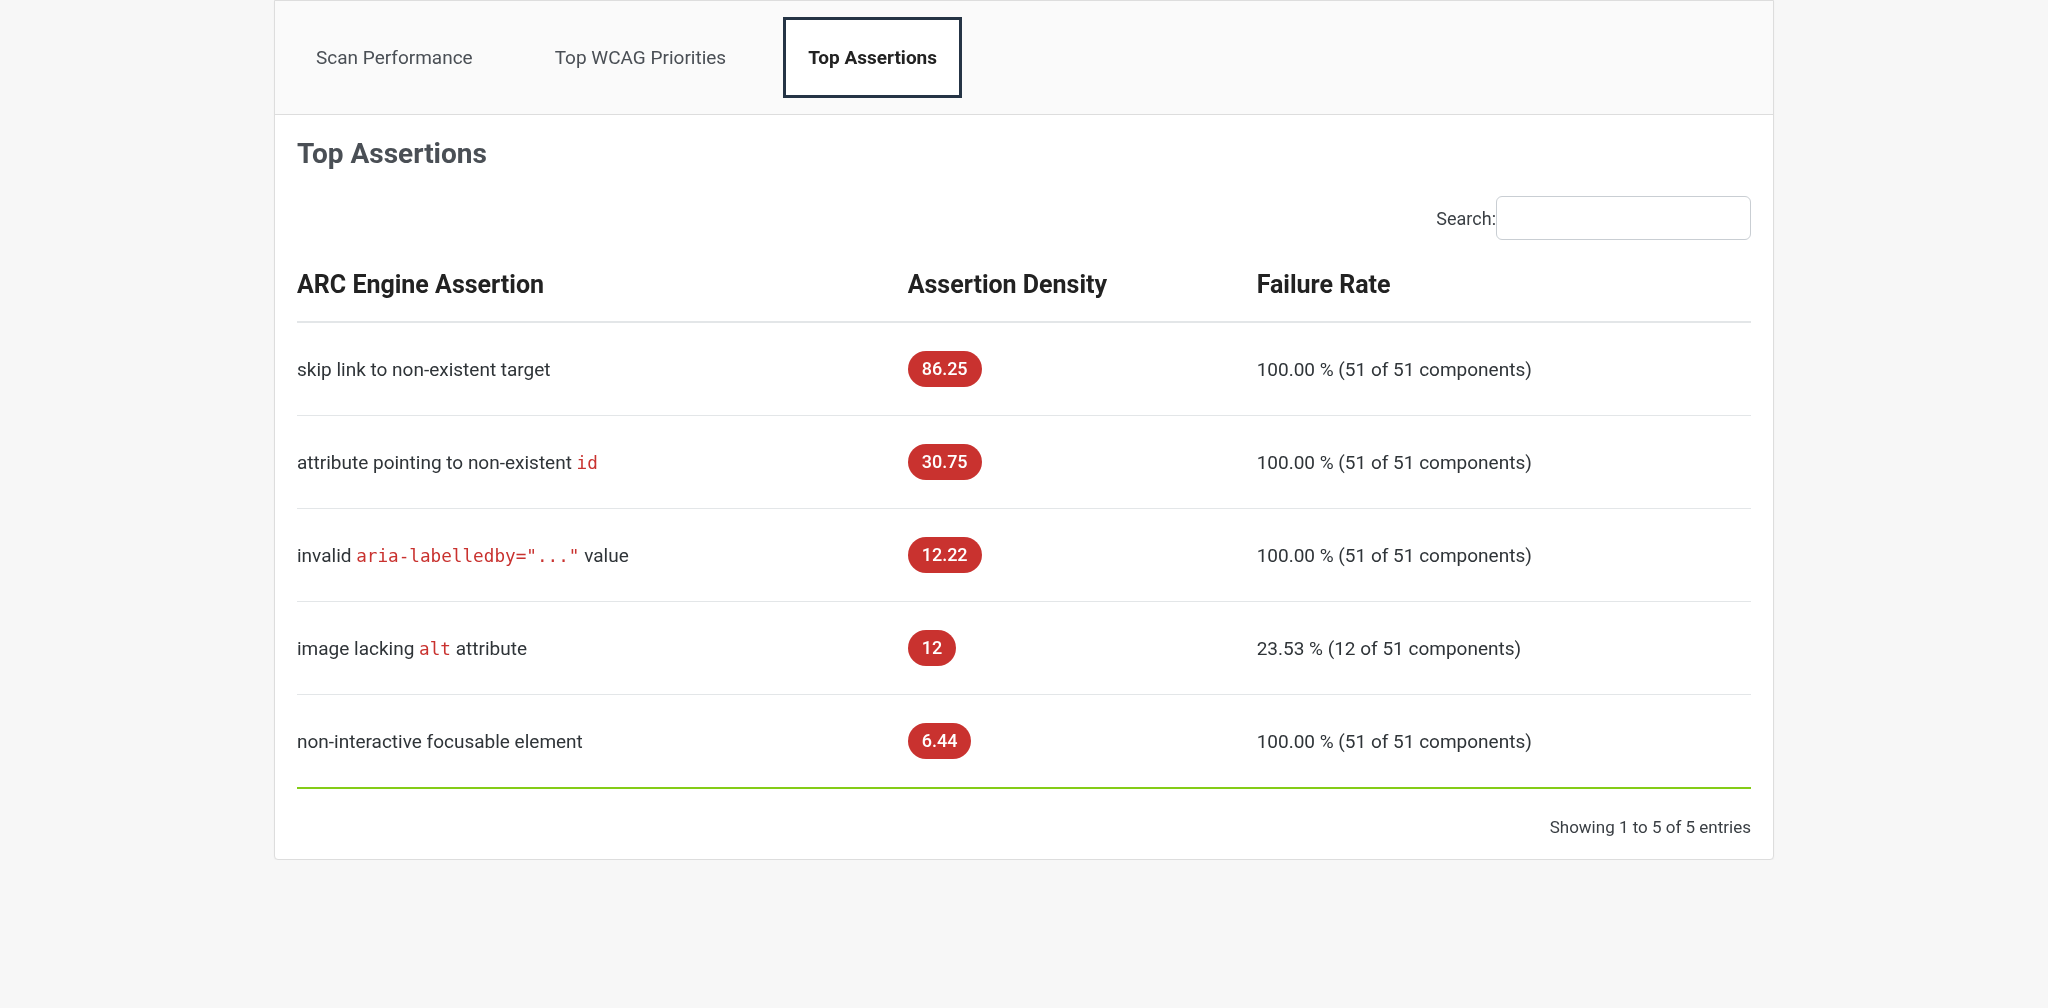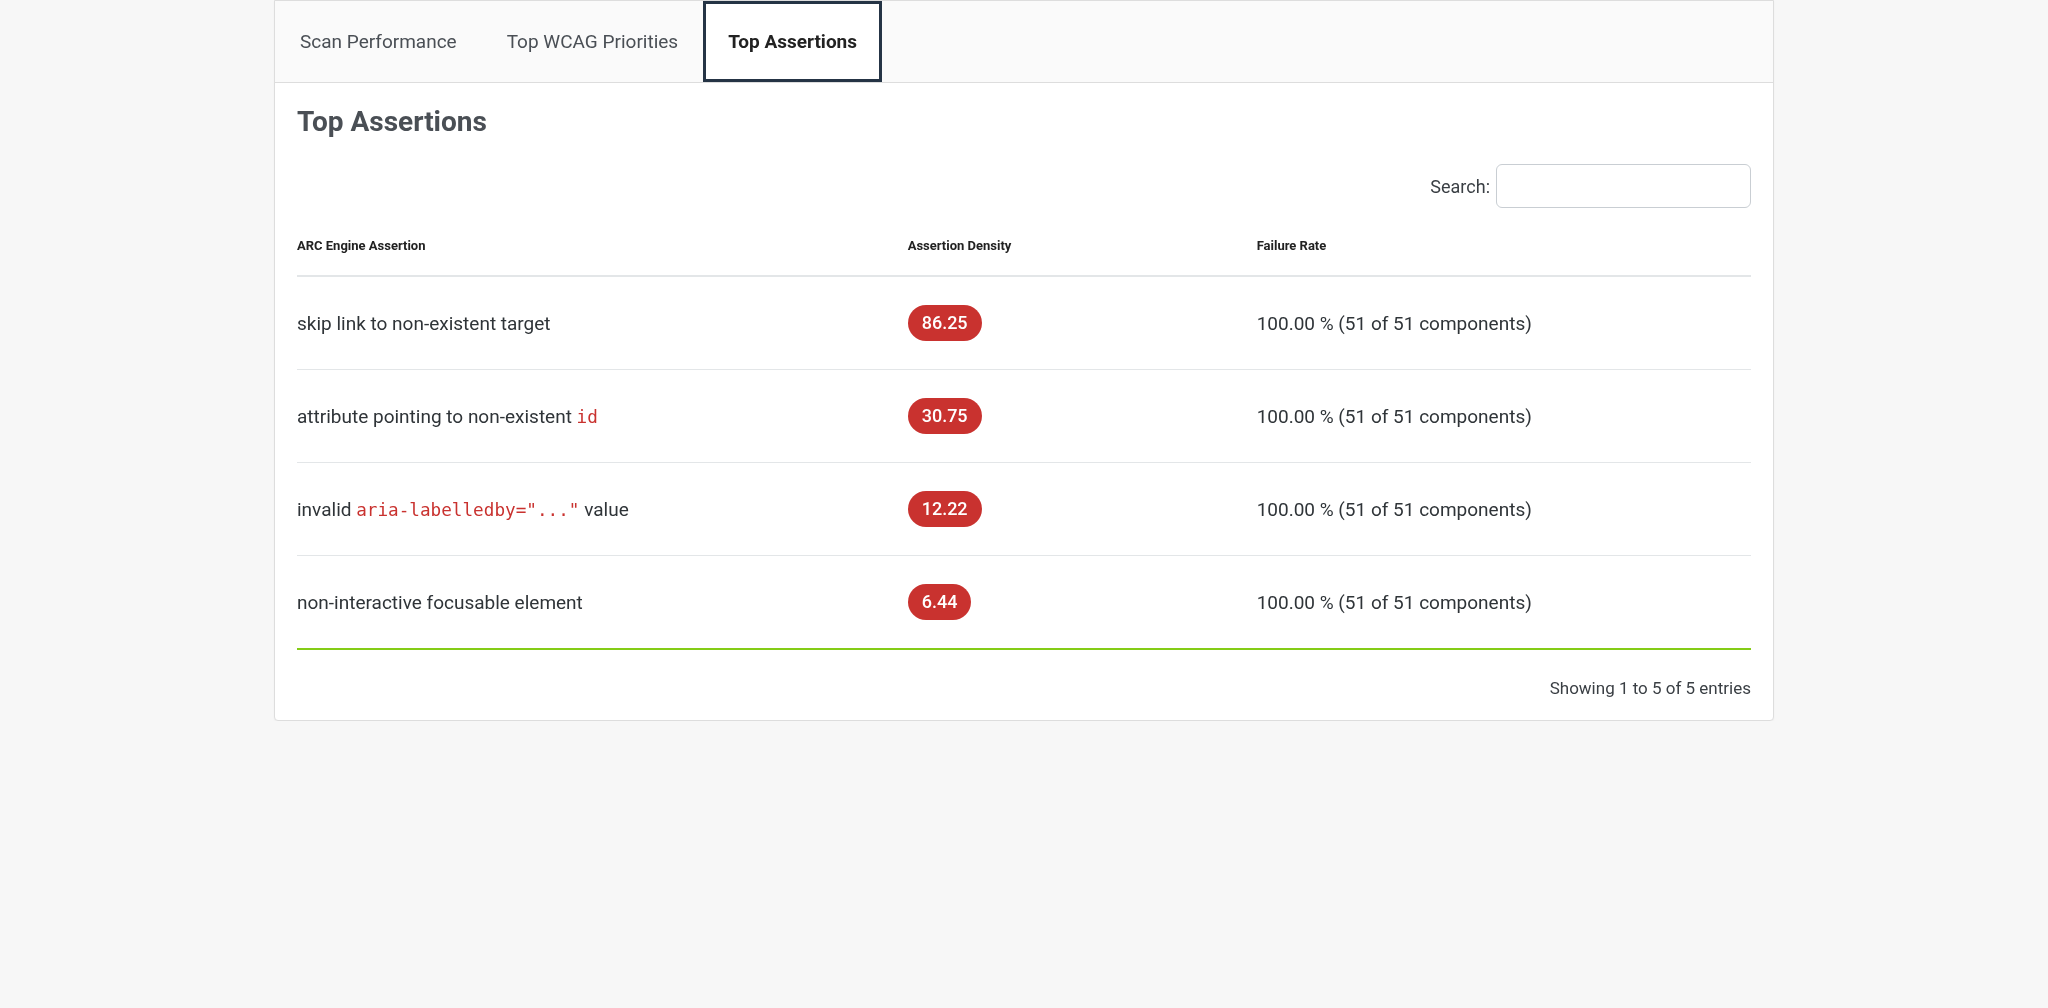--- a/index.html
+++ b/index.html
@@ -22,21 +22,21 @@
     align-items: stretch;
     border-bottom: 1px solid #ddd;
     background: #fafafa;
   }
   .tab {
     padding: 26px 22px;
     font-size: 19px;
     color: #4a4f55;
     cursor: pointer;
     border: 3px solid transparent;
-    margin: 0;
+    margin: 16px;
     background: transparent;
     font-family: inherit;
   }
   .tab.active {
     border: 3px solid #253445;
     background: #fff;
     font-weight: 700;
     color: #222;
   }
   .content {
@@ -45,42 +45,42 @@
   h2.heading {
     margin: 4px 0 26px 0;
     font-size: 28px;
     font-weight: 700;
     color: #4a4f55;
   }
   .toolbar {
     display: flex;
     justify-content: flex-end;
     align-items: center;
-    gap: 6px;
+    gap: 0;
     margin-bottom: 16px;
     font-size: 18px;
     color: #3a3f44;
   }
   .toolbar input[type="search"] {
     width: 255px;
     height: 44px;
     border: 1px solid #c9ced3;
     border-radius: 6px;
     background: #fff;
     font-size: 17px;
     padding: 0 10px;
   }
   table.data {
     width: 100%;
     border-collapse: collapse;
     table-layout: fixed;
   }
   table.data th {
     text-align: left;
-    font-size: 13px;
+    font-size: 25px;
     font-weight: 700;
     color: #222;
     padding: 14px 0 22px 0;
     border-bottom: 2px solid #e3e6e8;
   }
   table.data td {
     padding: 28px 0;
     border-bottom: 1px solid #e3e6e8;
     font-size: 19px;
     color: #2f3438;
@@ -156,20 +156,25 @@
             <td>attribute pointing to non-existent <code class="inline">id</code></td>
             <td><span class="pill">30.75</span></td>
             <td>100.00 % (51 of 51 components)</td>
           </tr>
           <tr>
             <td>invalid <code class="inline">aria-labelledby="..."</code> value</td>
             <td><span class="pill">12.22</span></td>
             <td>100.00 % (51 of 51 components)</td>
           </tr>
           <tr>
+            <td>image lacking <code class="inline">alt</code> attribute</td>
+            <td><span class="pill">12</span></td>
+            <td>23.53 % (12 of 51 components)</td>
+          </tr>
+          <tr>
             <td>non-interactive focusable element</td>
             <td><span class="pill">6.44</span></td>
             <td>100.00 % (51 of 51 components)</td>
           </tr>
         </tbody>
     </table>
   </div>
 
   <div class="footer">
     <span>Showing 1 to 5 of 5 entries</span>

